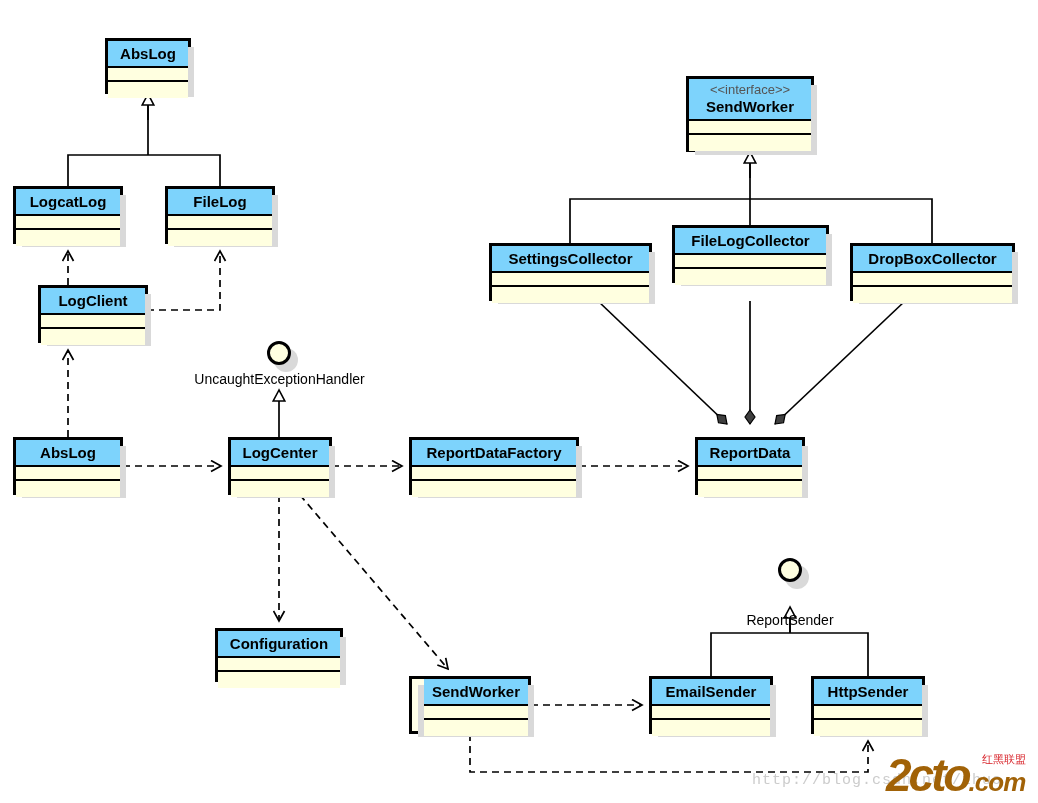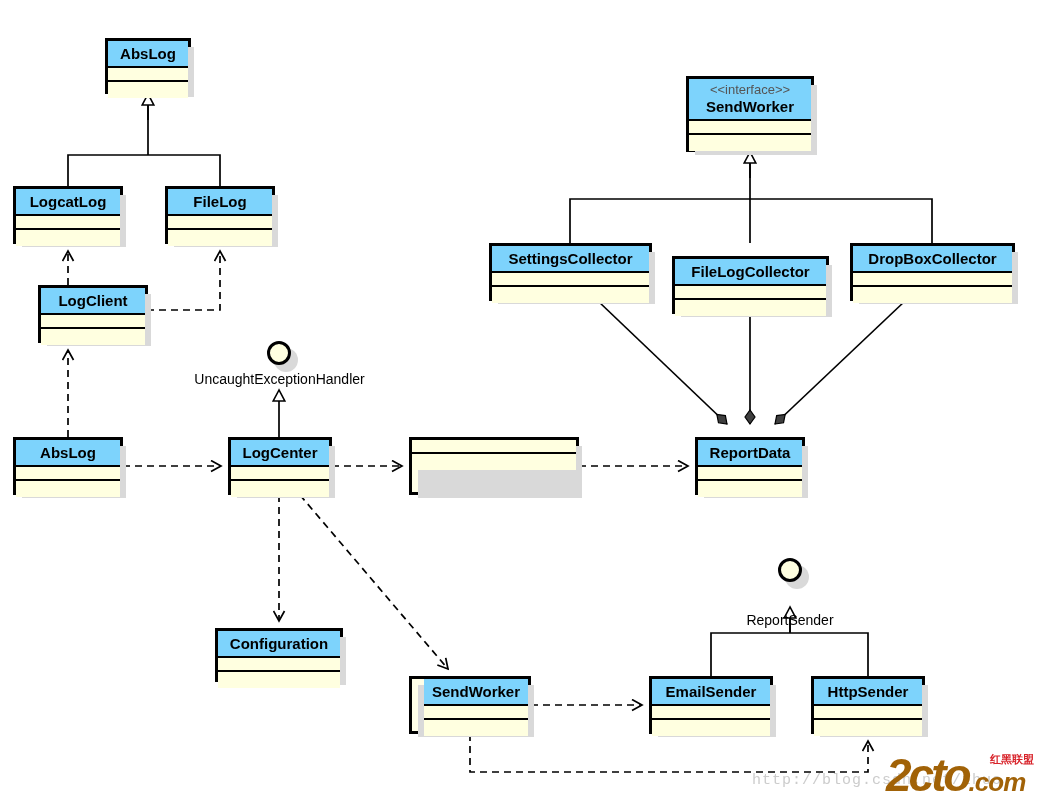--- a/index.html
+++ b/index.html
@@ -128,25 +128,25 @@
     line-height: 1;
     white-space: nowrap;
     font-style: italic;
   }
   .wm-logo-dotcom {
     font-size: 26px;
     letter-spacing: -1px;
   }
   .wm-logo-cn {
     position: absolute;
-    right: 0;
+    right: 8px;
     top: 0;
     font-size: 11px;
     color: #d8232a;
-    font-weight: bold;
+    font-weight: normal;
     white-space: nowrap;
   }
 </style>
 </head>
 <body>
 
 <div id="canvas">
 
   <svg id="edges" viewBox="0 0 1038 803" xmlns="http://www.w3.org/2000/svg">
     <defs>
@@ -236,20 +236,21 @@
     <div class="uml-ops"></div>
   </div>
 
   <div class="uml-class" style="left:228px; top:437px; width:104px; height:58px;">
     <div class="uml-title">LogCenter</div>
     <div class="uml-attrs"></div>
     <div class="uml-ops"></div>
   </div>
 
   <div class="uml-class" style="left:409px; top:437px; width:170px; height:58px;">
+    <div class="uml-title">ReportDataFactory</div>
     <div class="uml-attrs"></div>
     <div class="uml-ops"></div>
   </div>
 
   <div class="uml-class" style="left:695px; top:437px; width:110px; height:58px;">
     <div class="uml-title">ReportData</div>
     <div class="uml-attrs"></div>
     <div class="uml-ops"></div>
   </div>
 
@@ -261,21 +262,21 @@
     <div class="uml-attrs"></div>
     <div class="uml-ops"></div>
   </div>
 
   <div class="uml-class" style="left:489px; top:243px; width:163px; height:58px;">
     <div class="uml-title">SettingsCollector</div>
     <div class="uml-attrs"></div>
     <div class="uml-ops"></div>
   </div>
 
-  <div class="uml-class" style="left:672px; top:256px; width:157px; height:58px;">
+  <div class="uml-class" style="left:672px; top:225px; width:157px; height:58px;">
     <div class="uml-title">FileLogCollector</div>
     <div class="uml-attrs"></div>
     <div class="uml-ops"></div>
   </div>
 
   <div class="uml-class" style="left:850px; top:243px; width:165px; height:58px;">
     <div class="uml-title">DropBoxCollector</div>
     <div class="uml-attrs"></div>
     <div class="uml-ops"></div>
   </div>

